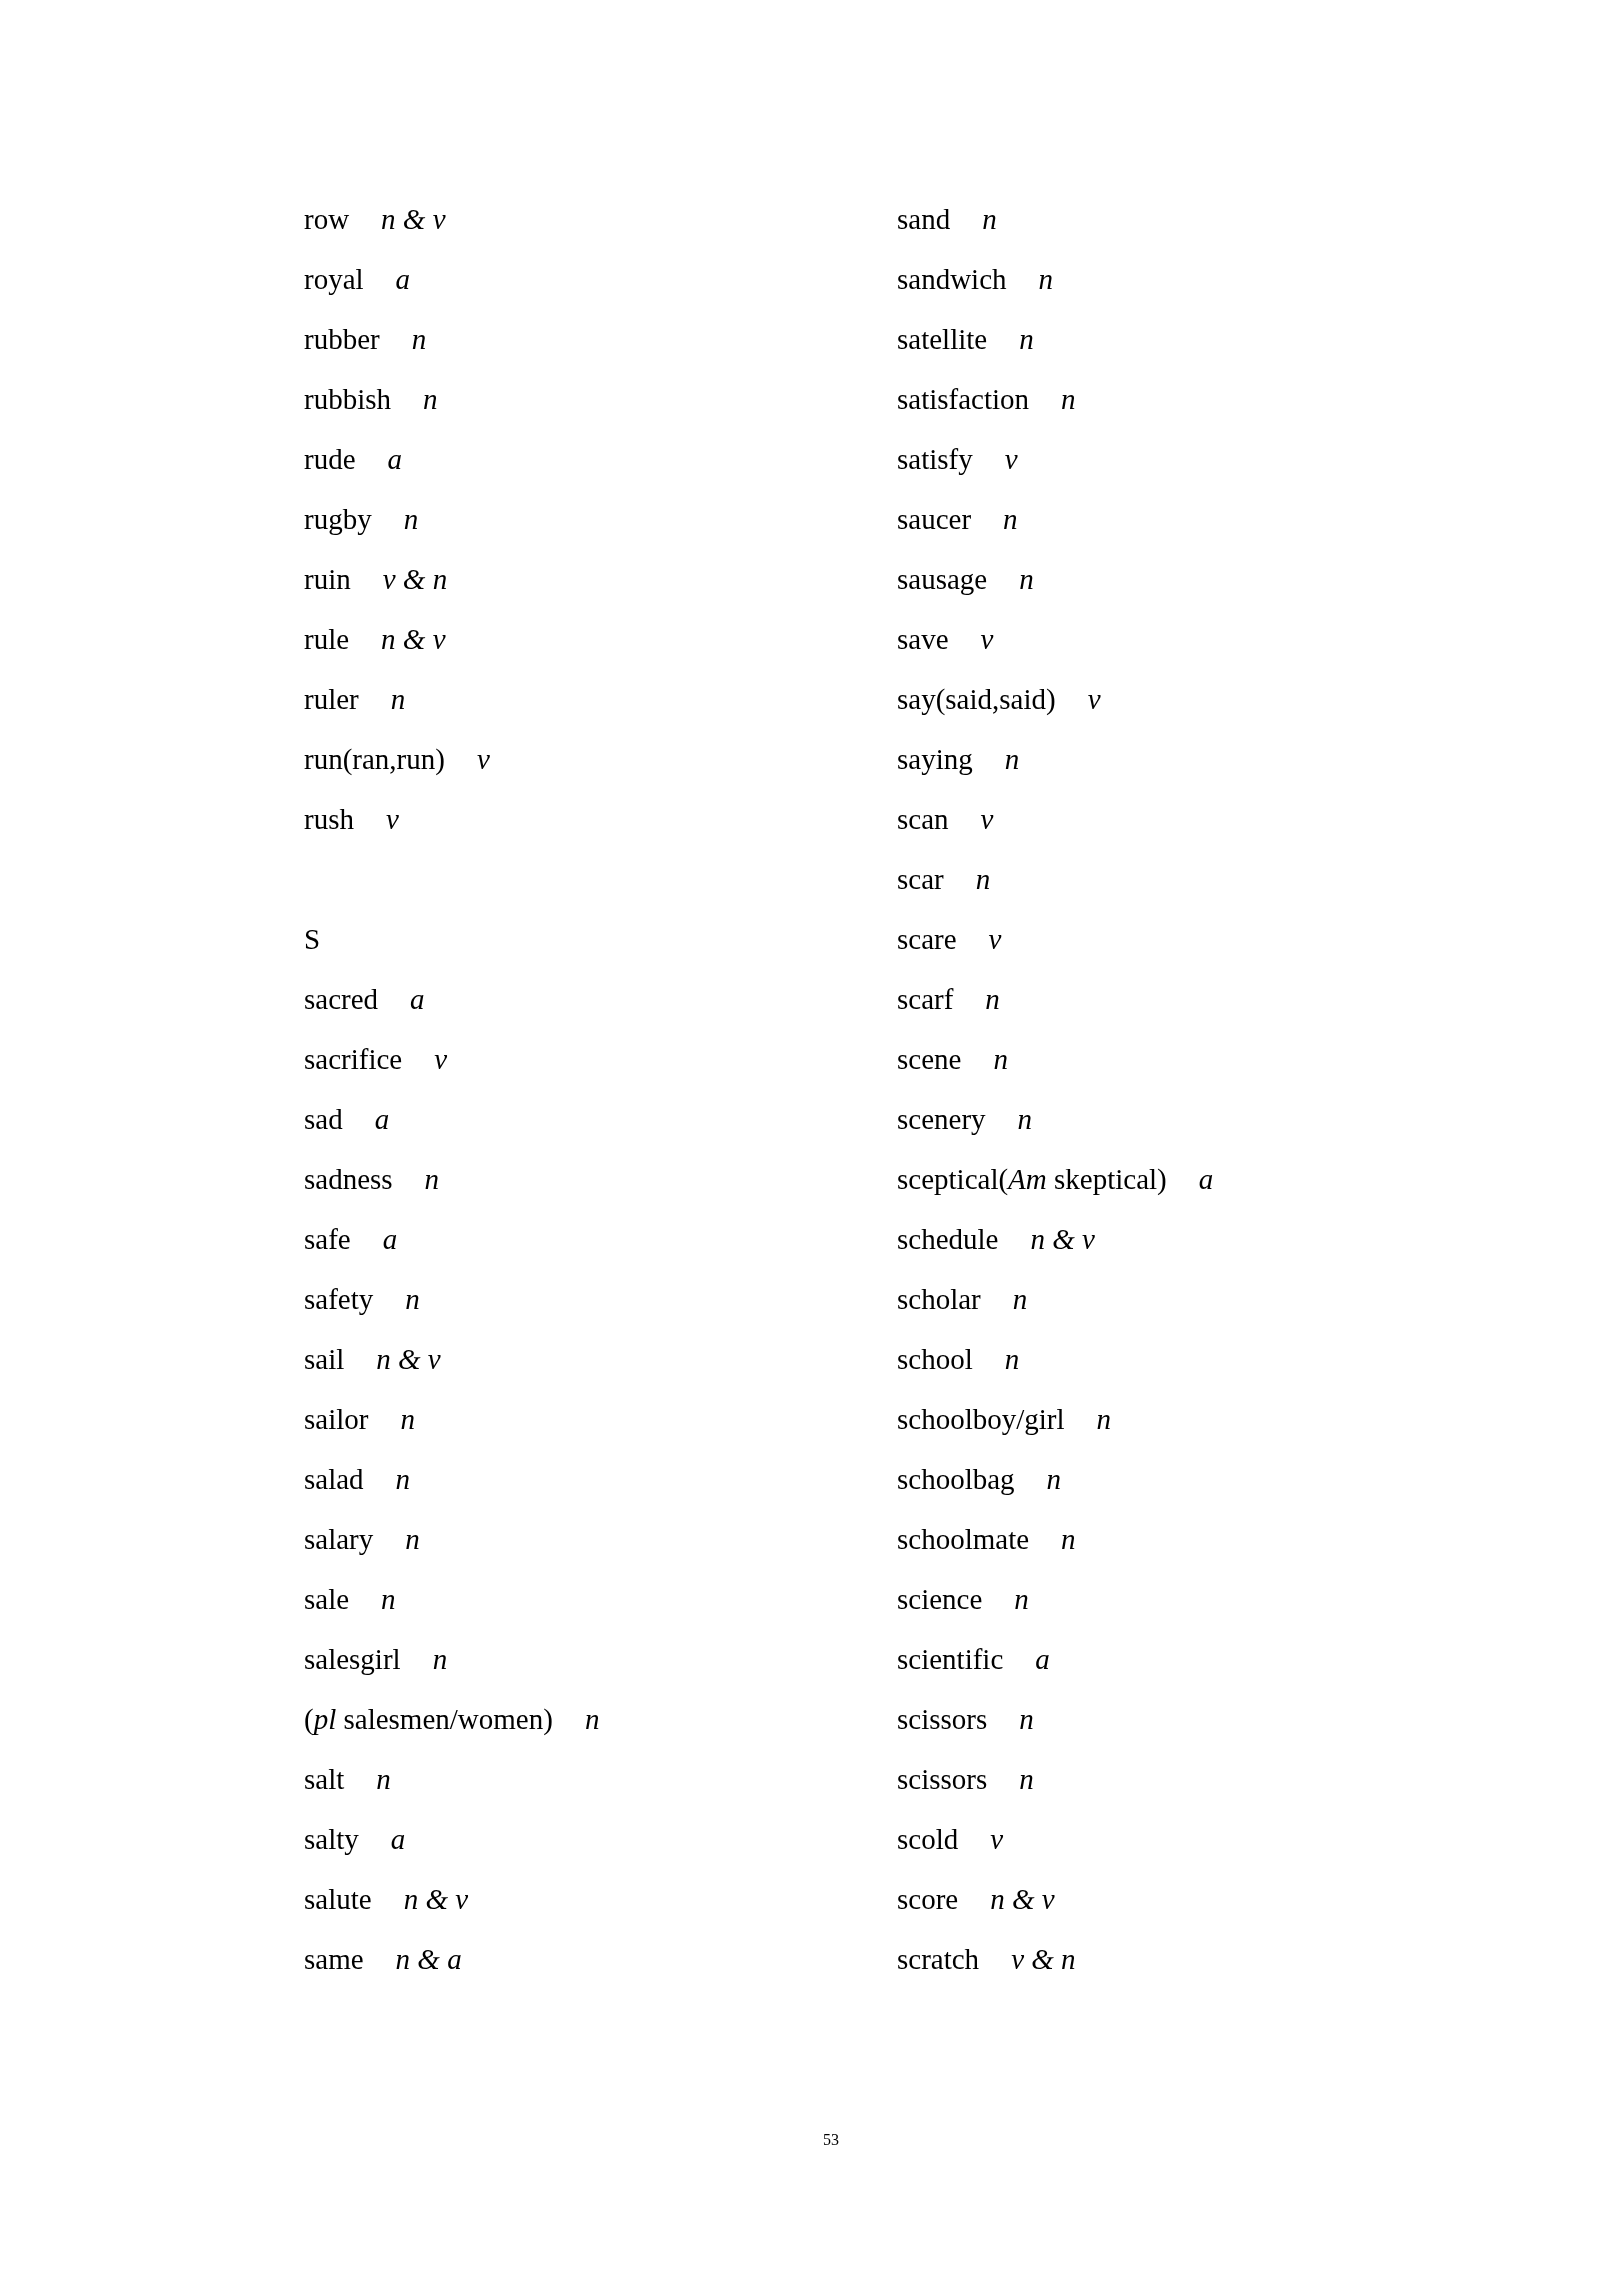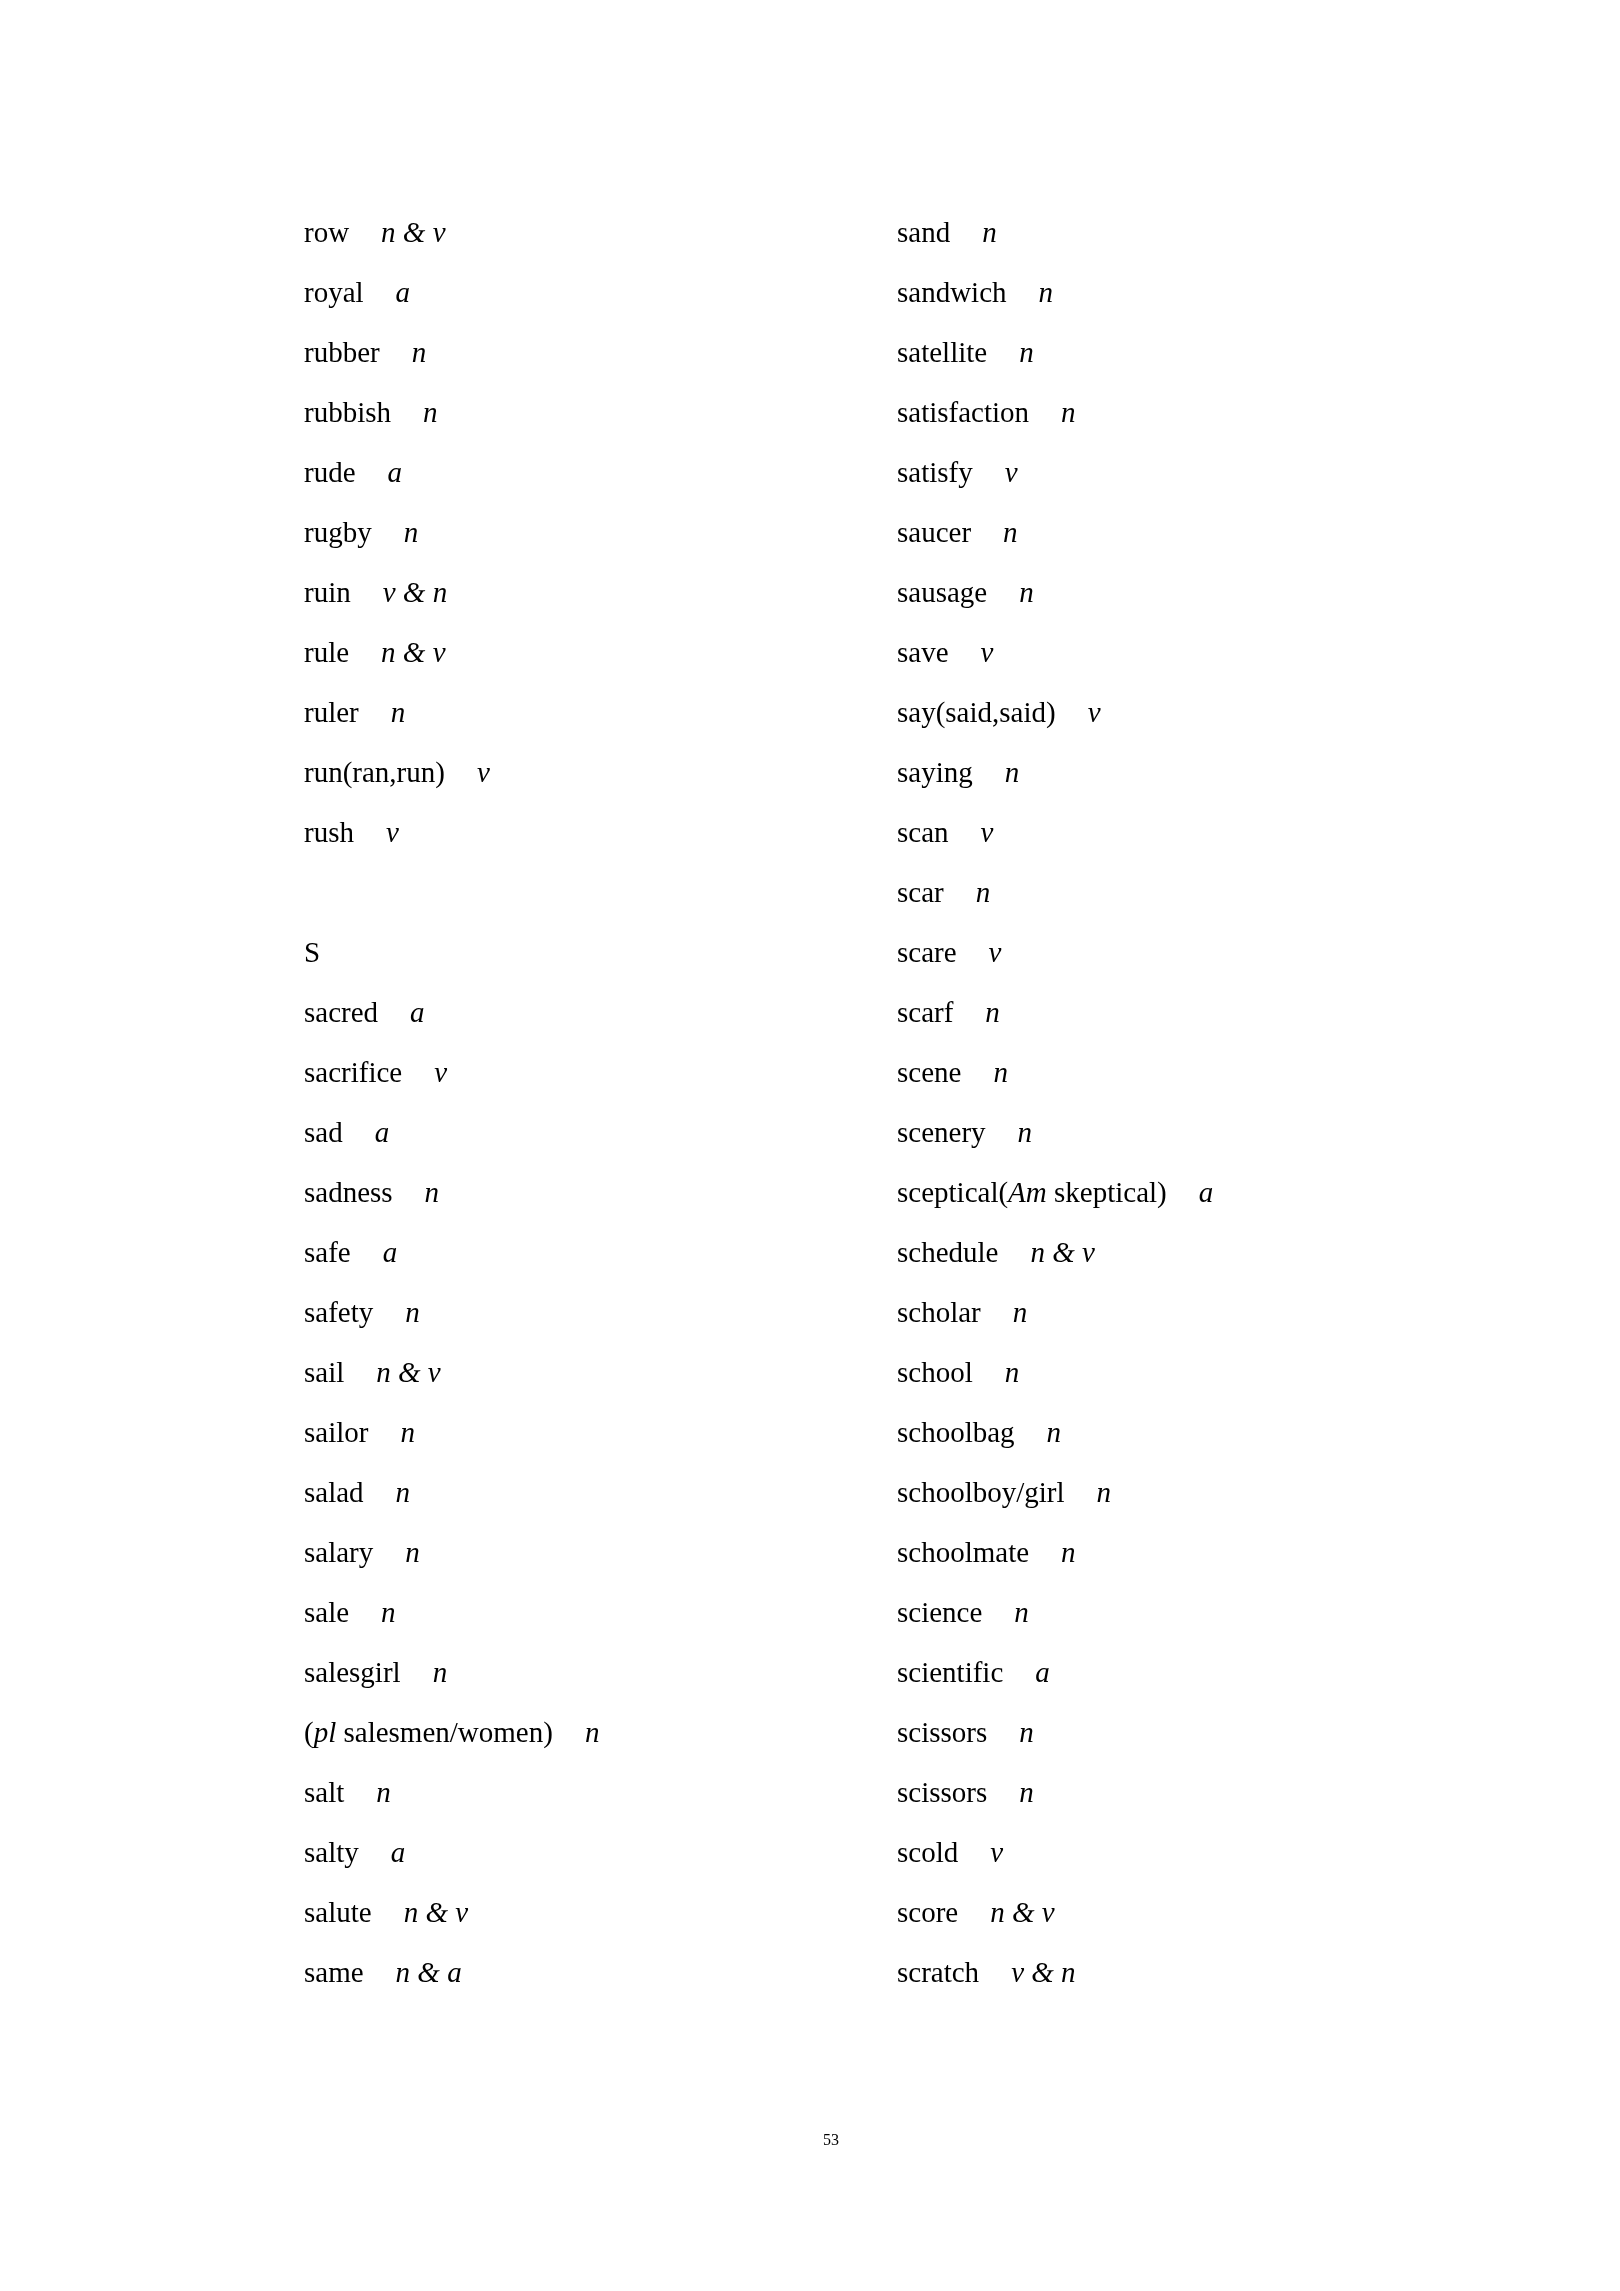--- a/index.html
+++ b/index.html
@@ -12,21 +12,21 @@
     width: 1620px;
     height: 2292px;
     background: #ffffff;
     color: #000000;
     font-family: "Liberation Serif", "DejaVu Serif", serif;
     font-size: 29px;
     overflow: hidden;
   }
   .col {
     position: absolute;
-    top: 202px;
+    top: 189px;
   }
   .col-left  { left: 304px; }
   .col-right { left: 897px; }
   .entry {
     height: 60px;
     line-height: 60px;
     white-space: nowrap;
   }
   .entry .word { font-style: normal; }
   .entry .word i { font-style: italic; }
@@ -93,22 +93,22 @@
       <div class="entry"><span class="word">scan</span><span class="pos">v</span></div>
       <div class="entry"><span class="word">scar</span><span class="pos">n</span></div>
       <div class="entry"><span class="word">scare</span><span class="pos">v</span></div>
       <div class="entry"><span class="word">scarf</span><span class="pos">n</span></div>
       <div class="entry"><span class="word">scene</span><span class="pos">n</span></div>
       <div class="entry"><span class="word">scenery</span><span class="pos">n</span></div>
       <div class="entry"><span class="word"><span>sceptical(</span><i>Am</i><span> skeptical)</span></span><span class="pos">a</span></div>
       <div class="entry"><span class="word">schedule</span><span class="pos">n &amp; v</span></div>
       <div class="entry"><span class="word">scholar</span><span class="pos">n</span></div>
       <div class="entry"><span class="word">school</span><span class="pos">n</span></div>
+      <div class="entry"><span class="word">schoolboy/girl</span><span class="pos">n</span></div>
       <div class="entry"><span class="word">schoolbag</span><span class="pos">n</span></div>
-      <div class="entry"><span class="word">schoolboy/girl</span><span class="pos">n</span></div>
       <div class="entry"><span class="word">schoolmate</span><span class="pos">n</span></div>
       <div class="entry"><span class="word">science</span><span class="pos">n</span></div>
       <div class="entry"><span class="word">scientific</span><span class="pos">a</span></div>
       <div class="entry"><span class="word">scissors</span><span class="pos">n</span></div>
       <div class="entry"><span class="word">scissors</span><span class="pos">n</span></div>
       <div class="entry"><span class="word">scold</span><span class="pos">v</span></div>
       <div class="entry"><span class="word">score</span><span class="pos">n &amp; v</span></div>
       <div class="entry"><span class="word">scratch</span><span class="pos">v &amp; n</span></div>
     </div>
   <div class="footer">53</div>

